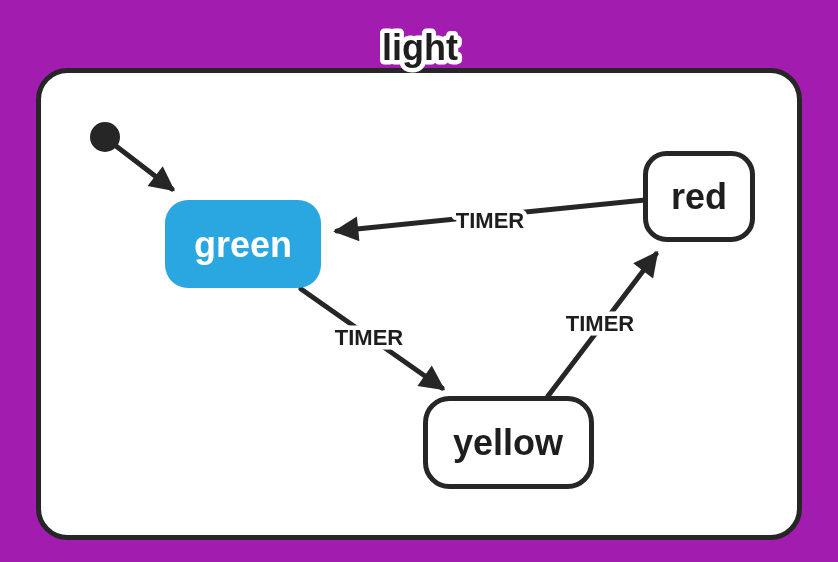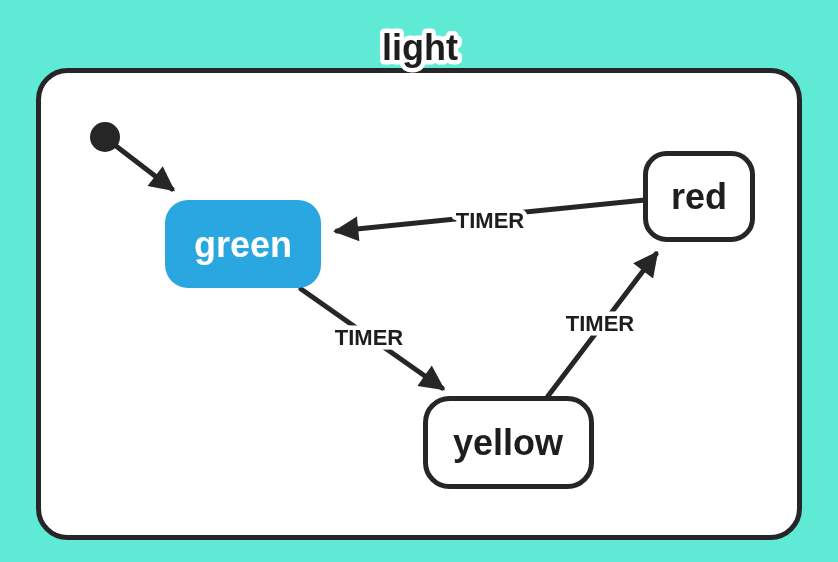--- a/index.html
+++ b/index.html
@@ -8,21 +8,21 @@
     background: #ffffff;
     width: 838px;
     height: 562px;
     overflow: hidden;
     font-family: "Liberation Sans", sans-serif;
   }
   .stage {
     position: relative;
     width: 838px;
     height: 562px;
-    background: #5eead4;
+    background: #a21caf;
   }
   svg { display: block; }
   .machine-title {
     font-family: "Liberation Sans", sans-serif;
     font-size: 36px;
     font-weight: bold;
     fill: #1e1e1e;
     text-anchor: middle;
     paint-order: stroke fill;
     stroke: #ffffff;

